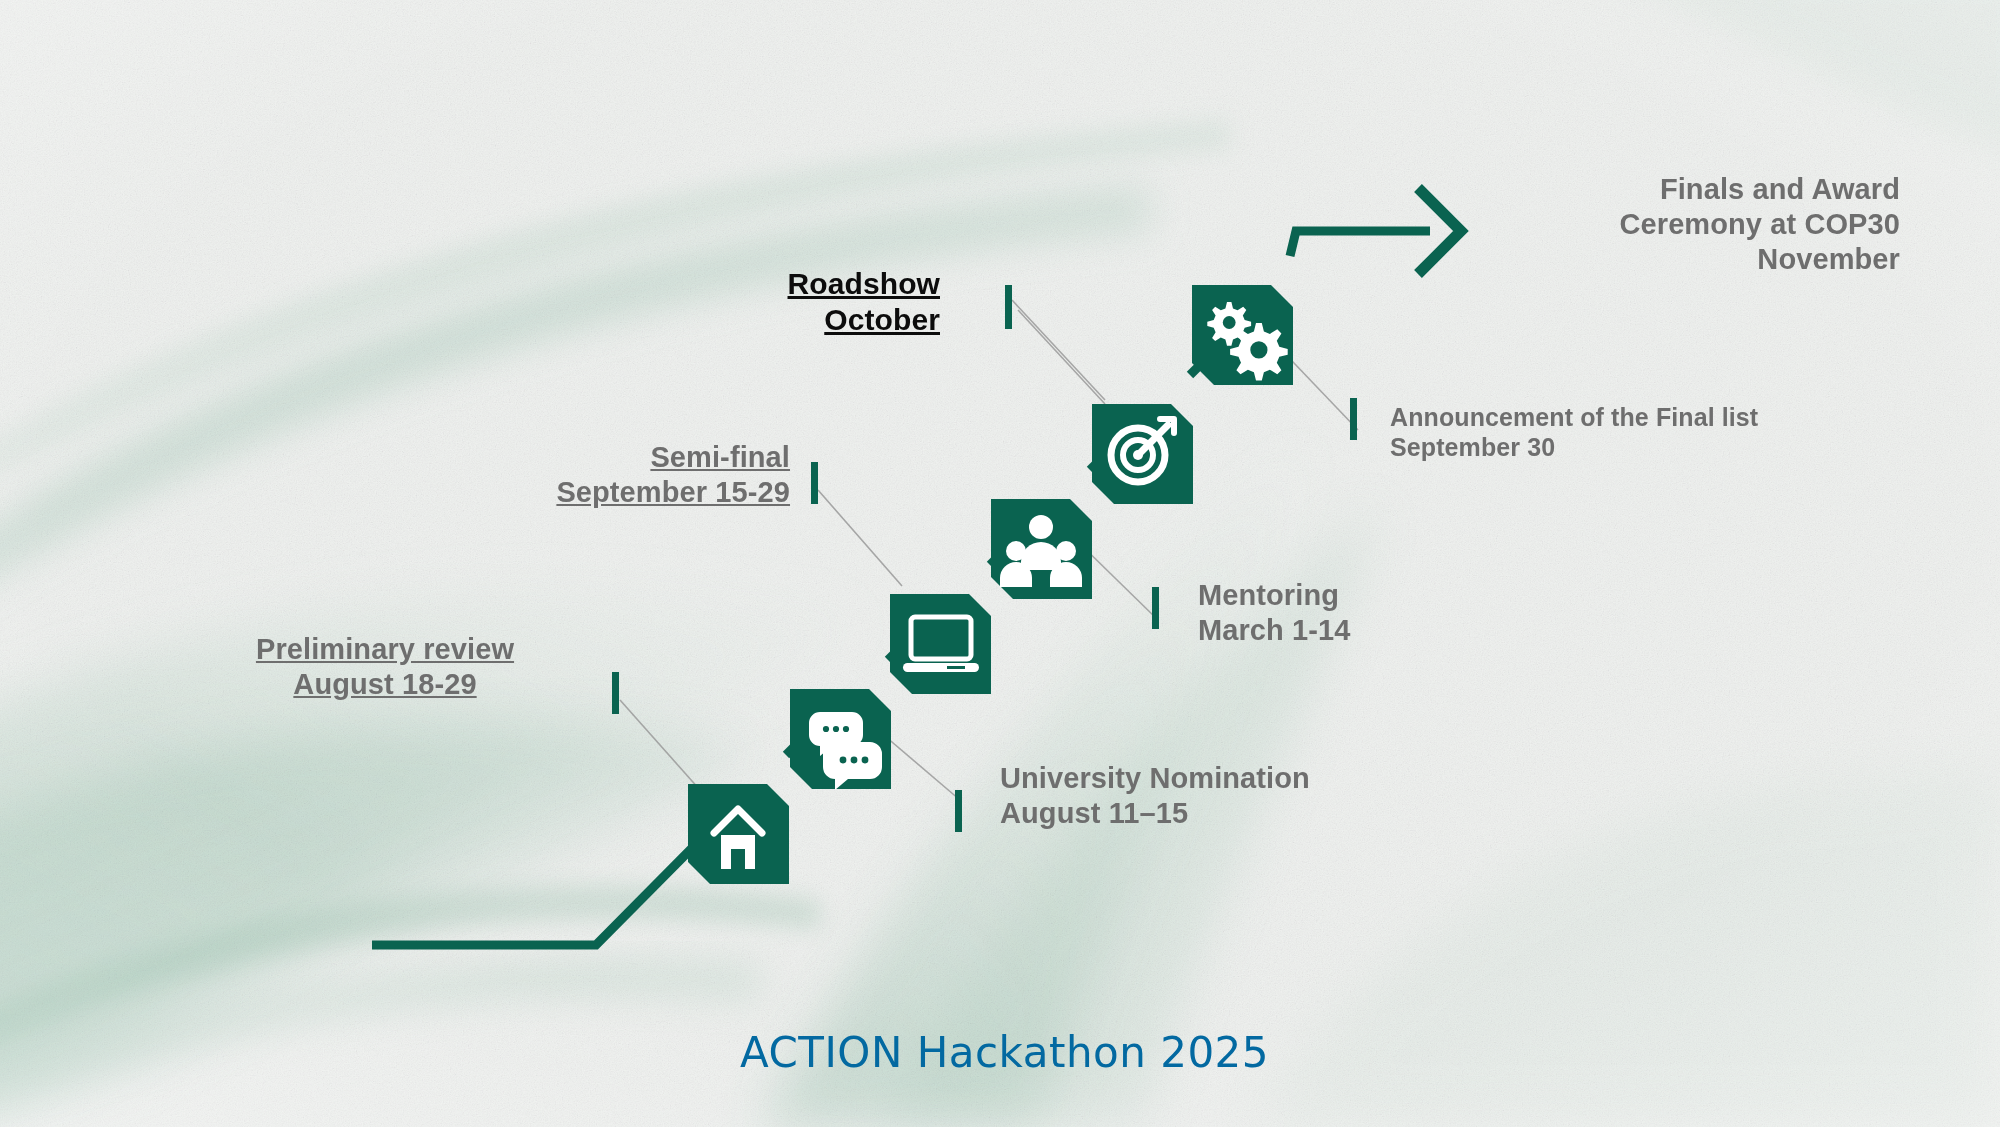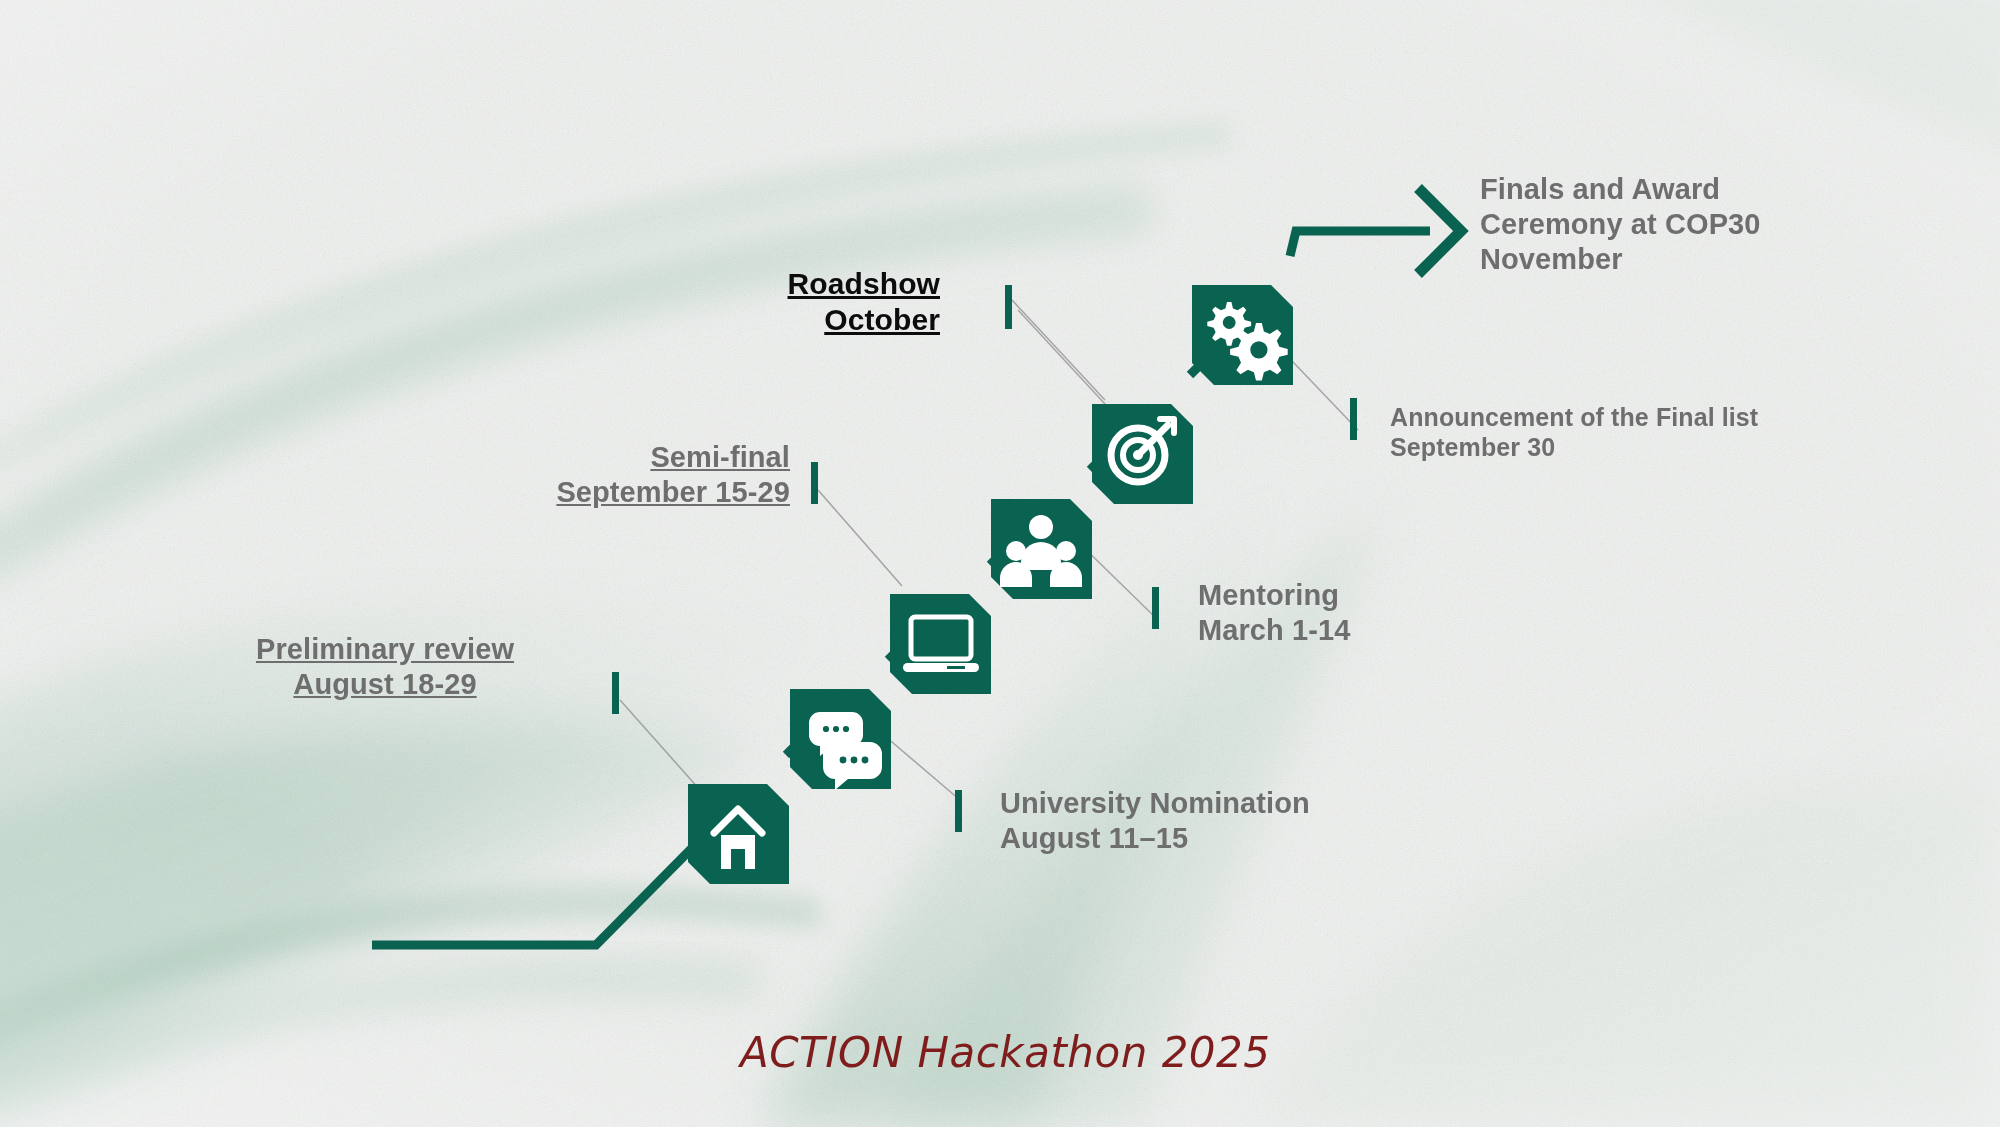--- a/index.html
+++ b/index.html
@@ -43,32 +43,31 @@
     position: absolute;
     z-index: 7;
     font-weight: bold;
     color: #6e6e6e;
     line-height: 1.2;
     white-space: pre-line;
     letter-spacing: .1px;
   }
   .label.right-al { text-align: right; text-decoration: underline; }
   .label.left-al  { text-align: left; }
-  .label.center-al{ text-align: left; }
+  .label.center-al{ text-align: right; }
   .label.dark { color: #0c0c0c; }
 
   .footer-title {
     position: absolute;
     z-index: 7;
-    color: #7f1d1d;
+    color: #0369a1;
     font-family: "DejaVu Sans", sans-serif;
     font-weight: 400;
     letter-spacing: .5px;
     white-space: nowrap;
-    font-style: italic;
   }
 </style>
 </head>
 <body>
 
 <div id="stage">
 
   <svg class="bg-svg" viewBox="0 0 2000 1127" preserveAspectRatio="none">
     <defs>
       <linearGradient id="sageA" x1="0" y1="0" x2="1" y2="1">
@@ -246,21 +245,21 @@
         <path d="M1227,302 l4.4,0 1.6,6.4 4.6,1.9 5.6,-3.5 3.1,3.1 -3.5,5.6 1.9,4.6 6.4,1.6 0,4.4 -6.4,1.6 -1.9,4.6 3.5,5.6 -3.1,3.1 -5.6,-3.5 -4.6,1.9 -1.6,6.4 -4.4,0 -1.6,-6.4 -4.6,-1.9 -5.6,3.5 -3.1,-3.1 3.5,-5.6 -1.9,-4.6 -6.4,-1.6 0,-4.4 6.4,-1.6 1.9,-4.6 -3.5,-5.6 3.1,-3.1 5.6,3.5 4.6,-1.9 Z"></path>
         <circle cx="1229.2" cy="322.5" r="6.4" fill="#0a6350"></circle>
 
         <path d="M1256,323 l5.8,0 2.1,8.4 6,2.5 7.4,-4.6 4.1,4.1 -4.6,7.4 2.5,6 8.4,2.1 0,5.8 -8.4,2.1 -2.5,6 4.6,7.4 -4.1,4.1 -7.4,-4.6 -6,2.5 -2.1,8.4 -5.8,0 -2.1,-8.4 -6,-2.5 -7.4,4.6 -4.1,-4.1 4.6,-7.4 -2.5,-6 -8.4,-2.1 0,-5.8 8.4,-2.1 2.5,-6 -4.6,-7.4 4.1,-4.1 7.4,4.6 6,-2.5 Z"></path>
         <circle cx="1258.9" cy="349.9" r="8.6" fill="#0a6350"></circle>
       </g>
     </g>
   </svg>
 
 
-  <div class="label left-al" style="left:1000px; top:786px; width:480px; font-size:29px;">University Nomination
+  <div class="label left-al" style="left:1000px; top:761px; width:480px; font-size:29px;">University Nomination
 August 11–15</div>
 
   <div class="label right-al" style="left:180px; top:632px; width:410px; font-size:29px;text-align:center;">Preliminary review
 August 18-29</div>
 
   <div class="label left-al" style="left:1198px; top:578px; width:420px; font-size:29px;">Mentoring
 March 1-14</div>
 
   <div class="label right-al" style="left:330px; top:440px; width:460px; font-size:29px;">Semi-final
 September 15-29</div>

